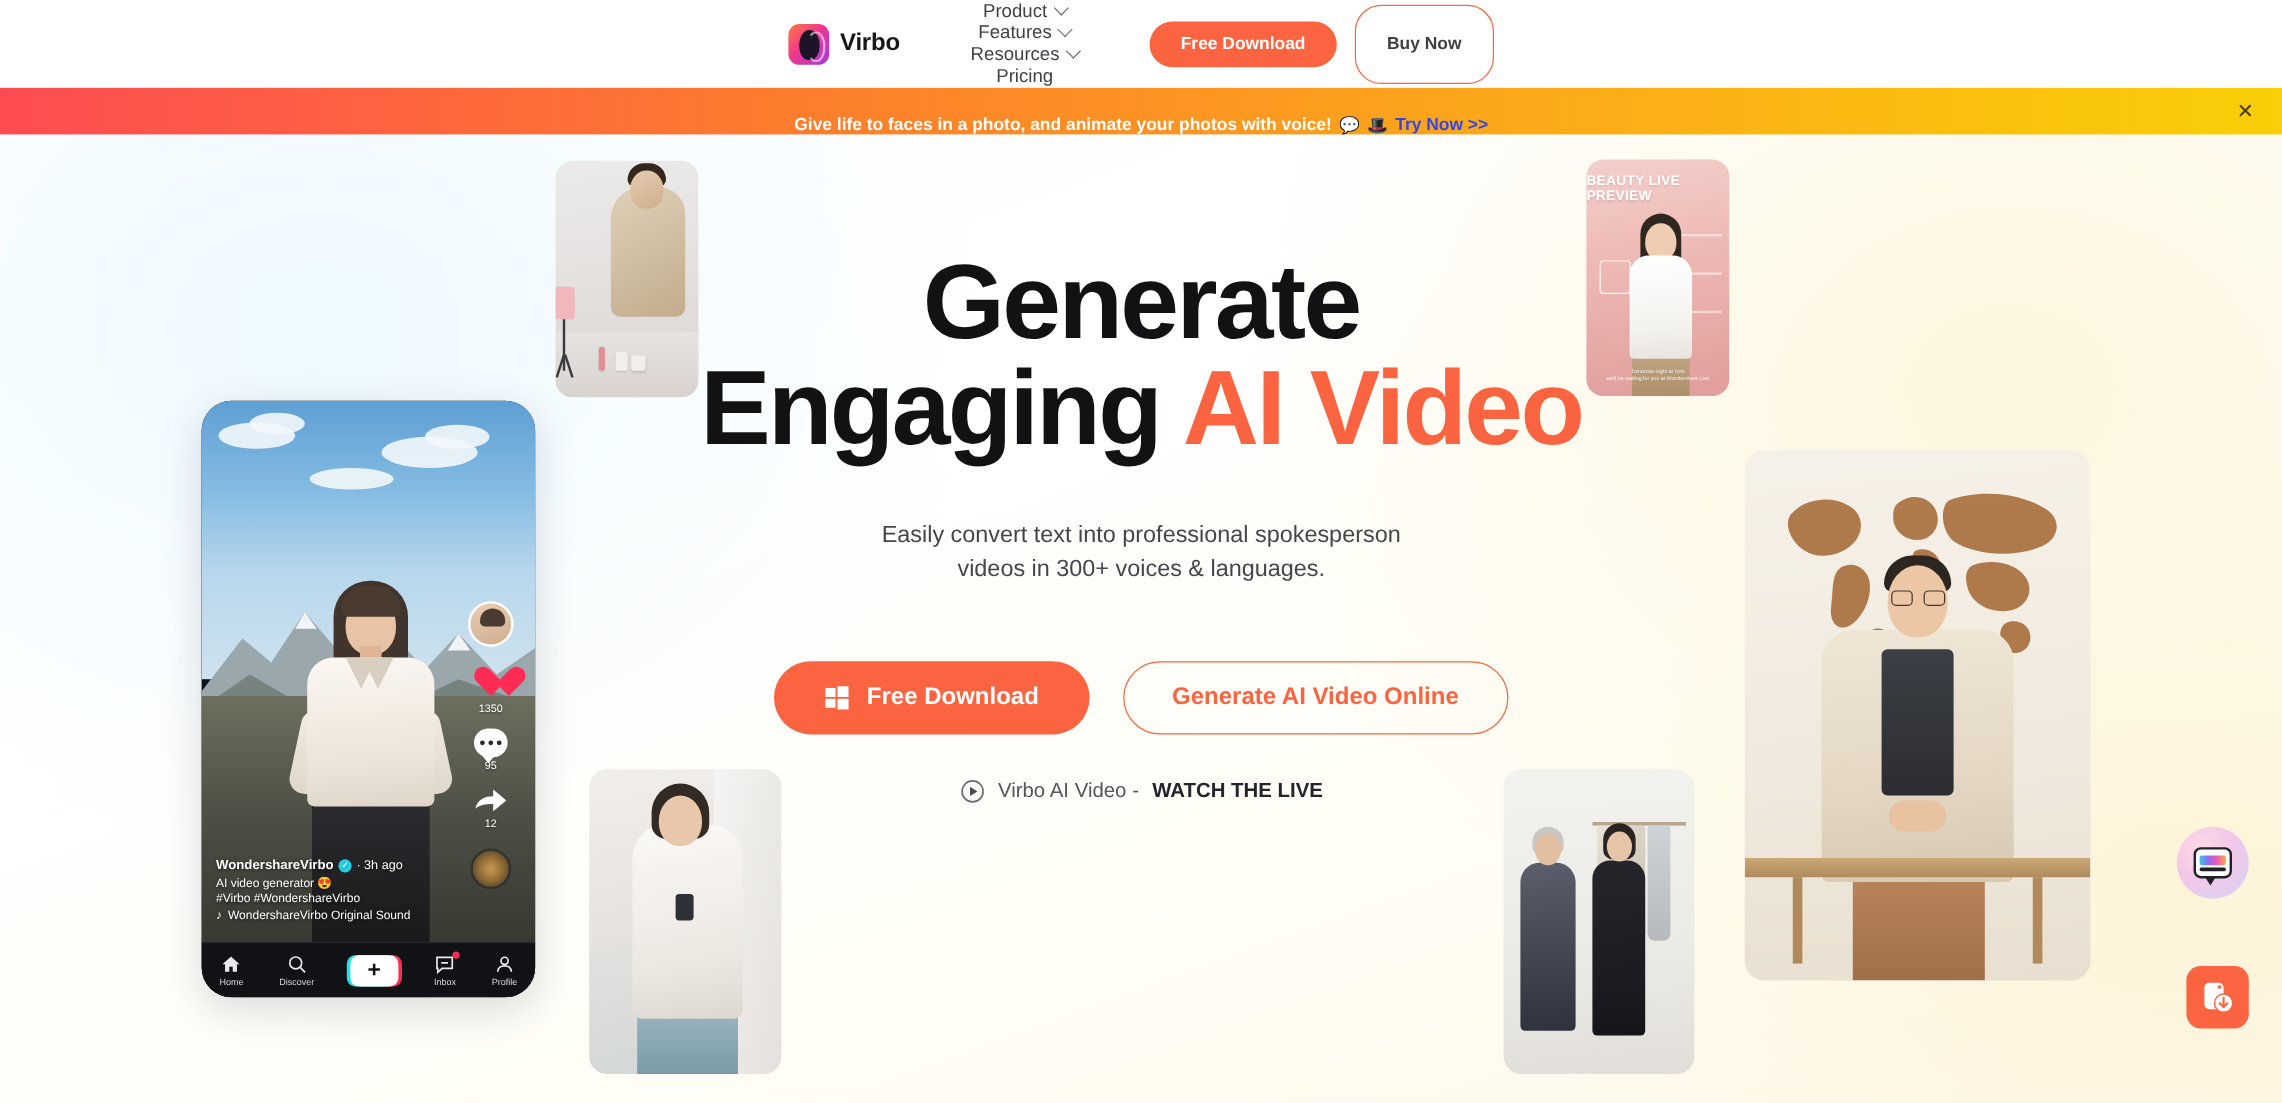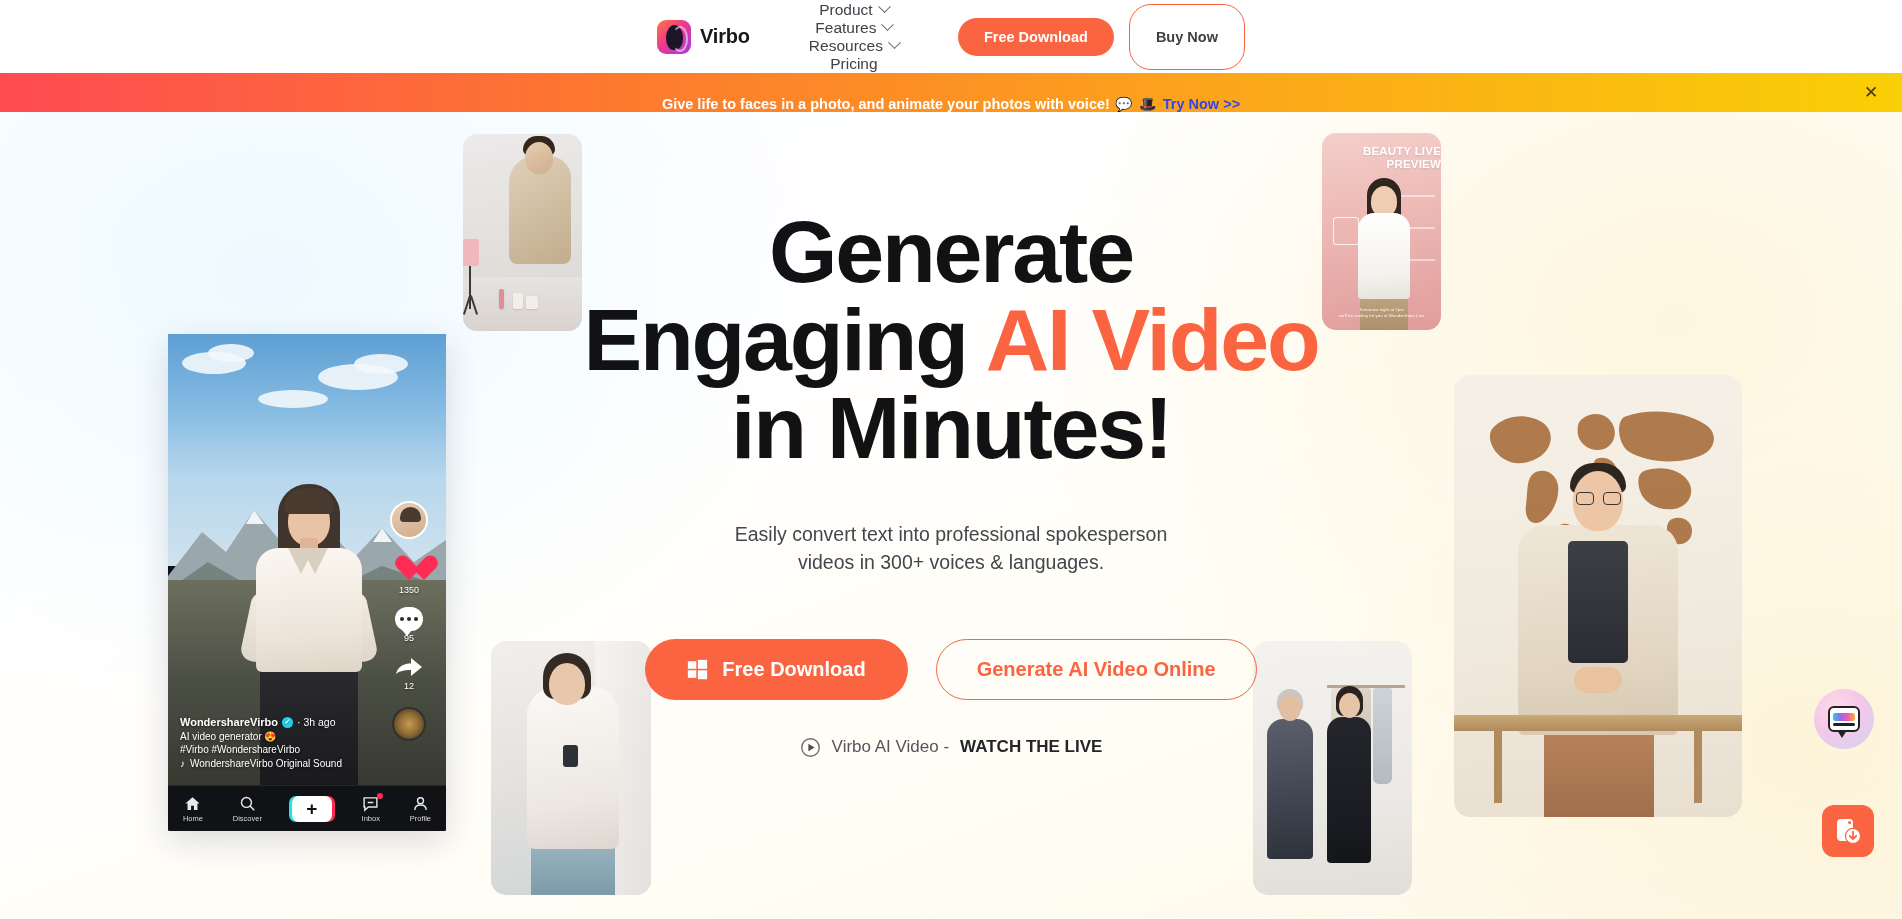--- a/index.html
+++ b/index.html
@@ -167,21 +167,21 @@
     background: linear-gradient(180deg,#e7e3e0,#d8d3cf);
   }
   .ct-bottle {
     position: absolute; bottom: 22px; border-radius: 2px;
     background: #f3eeea; box-shadow: 0 1px 2px rgba(0,0,0,.12);
   }
 
   
   .phone {
     left: 168px; top: 334px; width: 278px; height: 497px;
-    border-radius: 2px; box-shadow: 0 10px 34px rgba(30,40,60,.16);
+    border-radius: 25px; box-shadow: 0 10px 34px rgba(30,40,60,.16);
     background: #0c1420;
     padding-left: 20px;
   }
   .phone-sky {
     position: absolute; left: 0; top: 0; width: 278px; height: 232px;
     background: linear-gradient(180deg,#5e9fd4 0%,#85bbe2 32%,#b7d7ec 62%,#cfe2ee 100%);
   }
   .cloud {
     position: absolute; background: #f2f7fb; border-radius: 50%; opacity: .9;
   }
@@ -379,21 +379,21 @@
 
   
   .card-beauty {
     left: 1322px; top: 133px; width: 119px; height: 197px; border-radius: 14px;
     background: linear-gradient(170deg,#f4cfcb 0%,#edb9b5 42%,#e09d9b 100%);
   }
   .bt-shelf {
     position: absolute; right: 6px; width: 42px; height: 2px; background: rgba(255,255,255,.5);
   }
   .bt-title {
-    position: absolute; left: 0; top: 12px; width: 119px; text-align: right;
+    position: absolute; left: 0; top: 12px; width: 119px; text-align: left;
     font-size: 11.5px; font-weight: bold; color: #ffffff; letter-spacing: .2px;
     line-height: 1.14; text-shadow: 0 1px 2px rgba(0,0,0,.12);
   }
   .bt-body {
     position: absolute; left: 36px; top: 80px; width: 52px; height: 86px;
     border-radius: 16px 16px 4px 4px;
     background: linear-gradient(175deg,#ffffff 0%,#f4f2ee 70%,#e7e3dd 100%);
   }
   .bt-head {
     position: absolute; left: 49px; top: 53px; width: 26px; height: 31px;
@@ -539,21 +539,20 @@
       <span class="banner-emoji">🎩</span>
       <span class="banner-link">Try Now &gt;&gt;</span>
     </div>
     <div class="banner-close">✕</div>
   </div>
 
   <div class="hero">
     <h1 class="headline">
       <span class="l1">Generate</span>
       <span class="l2"><span>Engaging </span><span class="accent">AI Video</span></span>
-      <span class="l3">in Minutes!</span>
     </h1>
 
     <p class="sub">
       <span>Easily convert text into professional spokesperson</span><br>
       <span>videos in 300+ voices &amp; languages.</span>
     </p>
 
     <div class="cta-row">
       <button class="btn-hero-dl">
         <svg class="win-icon" viewBox="0 0 24 24">

